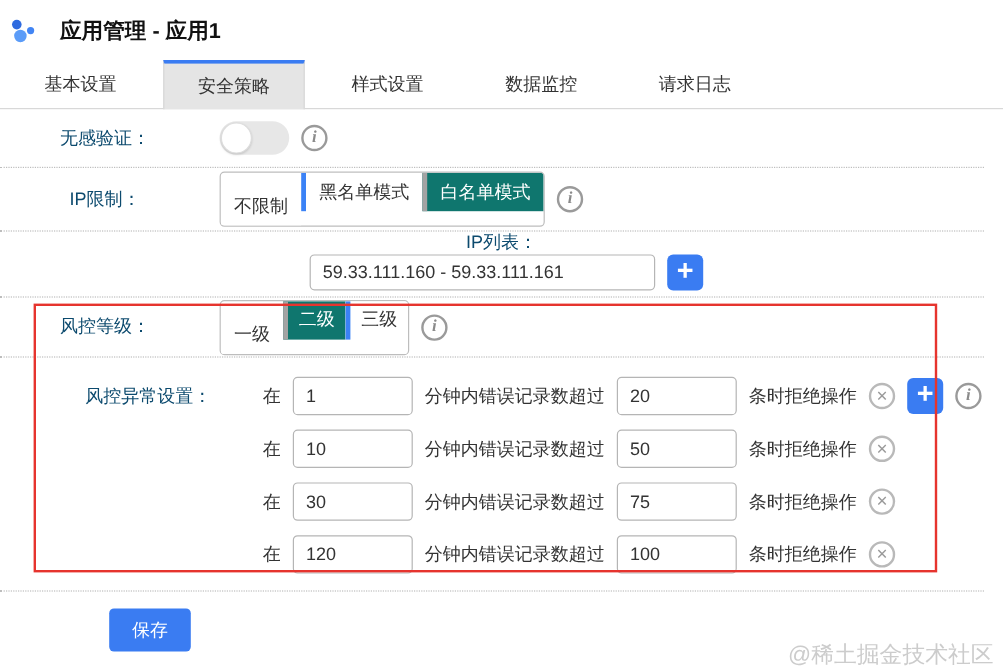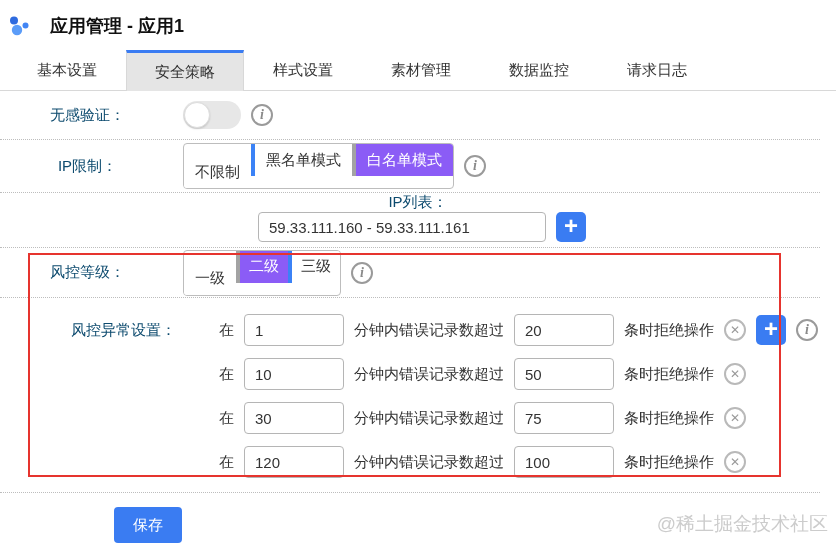--- a/index.html
+++ b/index.html
@@ -6,21 +6,21 @@
   html,body { width: 836px; height: 559px; background: #fff;
     font-family: "Liberation Sans", "DejaVu Sans", sans-serif; color:#333; overflow:hidden; }
   .page { position: relative; width: 836px; height: 559px; }
 
   
   .header { display:flex; align-items:center; gap:20px; padding:14px 0 6px 8px; }
   .logo { width:22px; height:22px; flex:0 0 auto; }
   .title { font-size:18px; font-weight:bold; color:#111; }
 
   
-  .tabbar { display:flex; align-items:center; border-bottom:1px solid #d8d8d8; padding-left:8px; margin-top:6px; height:41px; }
+  .tabbar { display:flex; align-items:center; border-bottom:1px solid #d8d8d8; padding-left:8px; margin-top:6px; height:41px;gap:10px; }
   .tab { width:118px; height:40px; display:flex; align-items:center; justify-content:center;
          font-size:15px; color:#333; cursor:pointer; }
   .tab.active { height:41px; margin-bottom:-1px; background:#e5e5e5;
          border-left:1px solid #d8d8d8; border-right:1px solid #d8d8d8;
          border-top:3px solid #3a7cf2; }
 
   
   .row { display:flex; align-items:center; }
   .label { width:175px; text-align:center; font-size:15px; color:#0c4a6e; flex:0 0 auto; }
   .ctrl { margin-left:8px; display:flex; align-items:center; }
@@ -38,21 +38,21 @@
   
   .toggle { width:58px; height:28px; border-radius:14px; background:#e7e7e7; position:relative; cursor:pointer; }
   .knob { position:absolute; left:1px; top:1px; width:26px; height:26px; border-radius:50%;
           background:#fff; border:1px solid #ddd; box-shadow:0 1px 2px rgba(0,0,0,.15); }
 
   
   .seg { display:flex; border:1px solid #bdbdbd; border-radius:4px; overflow:hidden; background:#fff; }
   .seg-btn { font-size:15px; color:#333; background:#fff; display:flex; align-items:center; justify-content:center;
              height:32px; padding:0 11px; border-left:4px solid #3b82f6; cursor:pointer; white-space:nowrap; }
   .seg-btn:first-child { border-left:none;margin-top:12px; }
-  .seg-btn.selected { background:#8b5cf6; color:#fff; border-left-color:#a3a3a3; }
+  .seg-btn.selected { background:#0f766e; color:#fff; border-left-color:#a3a3a3; }
   .seg-sm .seg-btn { width:52px; padding:0; }
 
   
   .text-input { height:30px; border:1px solid #b5b5b5; border-radius:4px; font-size:15px; color:#333;
                 padding:0 10px; font-family:"Liberation Sans", sans-serif; background:#fff; }
   .ip-input { width:288px; }
   .num-input { width:100px; height:32px; }
 
   
   .plus-btn { width:30px; height:30px; border-radius:5px; background:#3a7cf2; color:#fff;
@@ -64,45 +64,44 @@
   .close-icon { width:22px; height:22px; border-radius:50%; border:2px solid #b9b9b9; color:#9a9a9a;
                display:flex; align-items:center; justify-content:center; font-size:12px; cursor:pointer; }
 
   .rule-text { font-size:15px; color:#333; white-space:nowrap; }
 
   
   .red-box { position:absolute; left:28px; top:253px; width:753px; height:224px;
              border:2px solid #e6342e; pointer-events:none; }
 
   
-  .save-area { padding-top:14px; padding-left:114px; }
+  .save-area { padding-top:14px; padding-left:91px; }
   .save-btn { width:68px; height:36px; background:#3a7cf2; color:#fff; font-size:15px;
               border:none; border-radius:4px; cursor:pointer; font-family:"Liberation Sans", sans-serif; }
 
-  .watermark { position:absolute; right:8px; bottom:22px; font-size:19px; color:#ccc; } .g10 { gap:10px; }
+  .watermark { position:absolute; right:8px; bottom:0; font-size:19px; color:#ccc; } .g10 { gap:10px; }
 </style>
 </head>
 <body>
 
 <div class="page">
 
   <div class="header">
     <svg class="logo" viewBox="0 0 22 22">
       <circle cx="6" cy="5.5" r="4" fill="#2f6bdf"></circle>
       <circle cx="9" cy="15" r="5.2" fill="#5b9cf8"></circle>
       <circle cx="17.5" cy="10.5" r="3" fill="#4285f4"></circle>
     </svg>
     <div class="title">应用管理 - 应用1</div>
   </div>
 
   <div class="tabbar">
     <div class="tab">基本设置</div>
     <div class="tab active">安全策略</div>
     <div class="tab">样式设置</div>
-    <div class="tab">素材管理</div>
     <div class="tab">数据监控</div>
     <div class="tab">请求日志</div>
   </div>
 
   <div class="row row-captcha">
     <div class="label">无感验证：</div>
     <div class="ctrl g10">
       <div class="toggle">
         <div class="knob"></div>
       </div>

